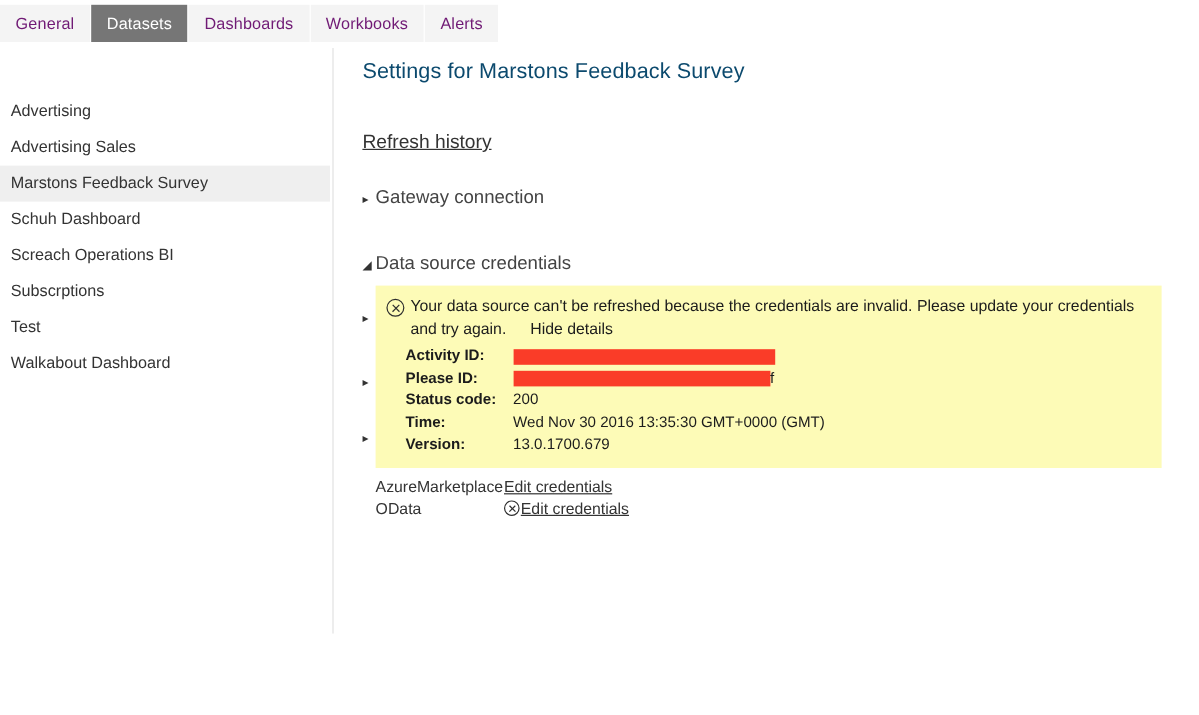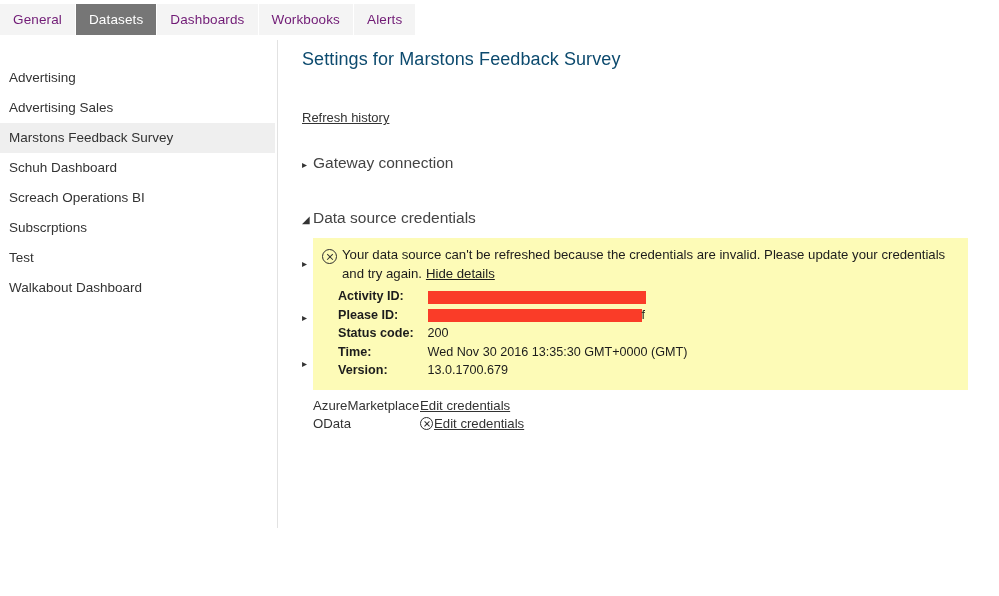--- a/index.html
+++ b/index.html
@@ -40,21 +40,21 @@
   }
   .tab.selected {
     background: #767676;
     color: #ffffff;
   }
 
   
   #sidebar {
     position: absolute;
     left: 0;
-    top: 63px;
+    top: 78px;
     width: 275px;
   }
   .side-item {
     height: 30px;
     line-height: 30px;
     padding-left: 9px;
     font-size: 13.5px;
     color: #333333;
     white-space: nowrap;
     cursor: default;
@@ -84,21 +84,21 @@
     font-size: 18px;
     font-weight: normal;
     color: #0c4a6e;
     margin: 0;
     padding-top: 4px;
     letter-spacing: 0.005em;
   }
   #refresh-history-link {
     display: inline-block;
     margin-top: 40px;
-    font-size: 13px;
+    font-size: 16px;
     color: #333333;
     text-decoration: underline;
     cursor: pointer;
   }
 
   .section-head {
     display: flex;
     align-items: baseline;
     font-size: 15.5px;
     color: #444444;
@@ -157,23 +157,22 @@
   .x-circle::before { transform: translate(-50%, -50%) rotate(45deg); }
   .x-circle::after  { transform: translate(-50%, -50%) rotate(-45deg); }
 
   #warn-text {
     font-size: 13.2px;
     color: #1c1c1c;
     line-height: 1.42;
   }
   #hide-details-link {
     color: #1c1c1c;
-    text-decoration: underline;
     cursor: pointer;
-    margin-left: 4px;
+    margin-left: 20px;
   }
 
   #detail-table {
     margin: 4px 0 0 25px;
     border-collapse: collapse;
     font-size: 12.6px;
     color: #1c1c1c;
   }
   #detail-table td {
     padding: 1px 0;

